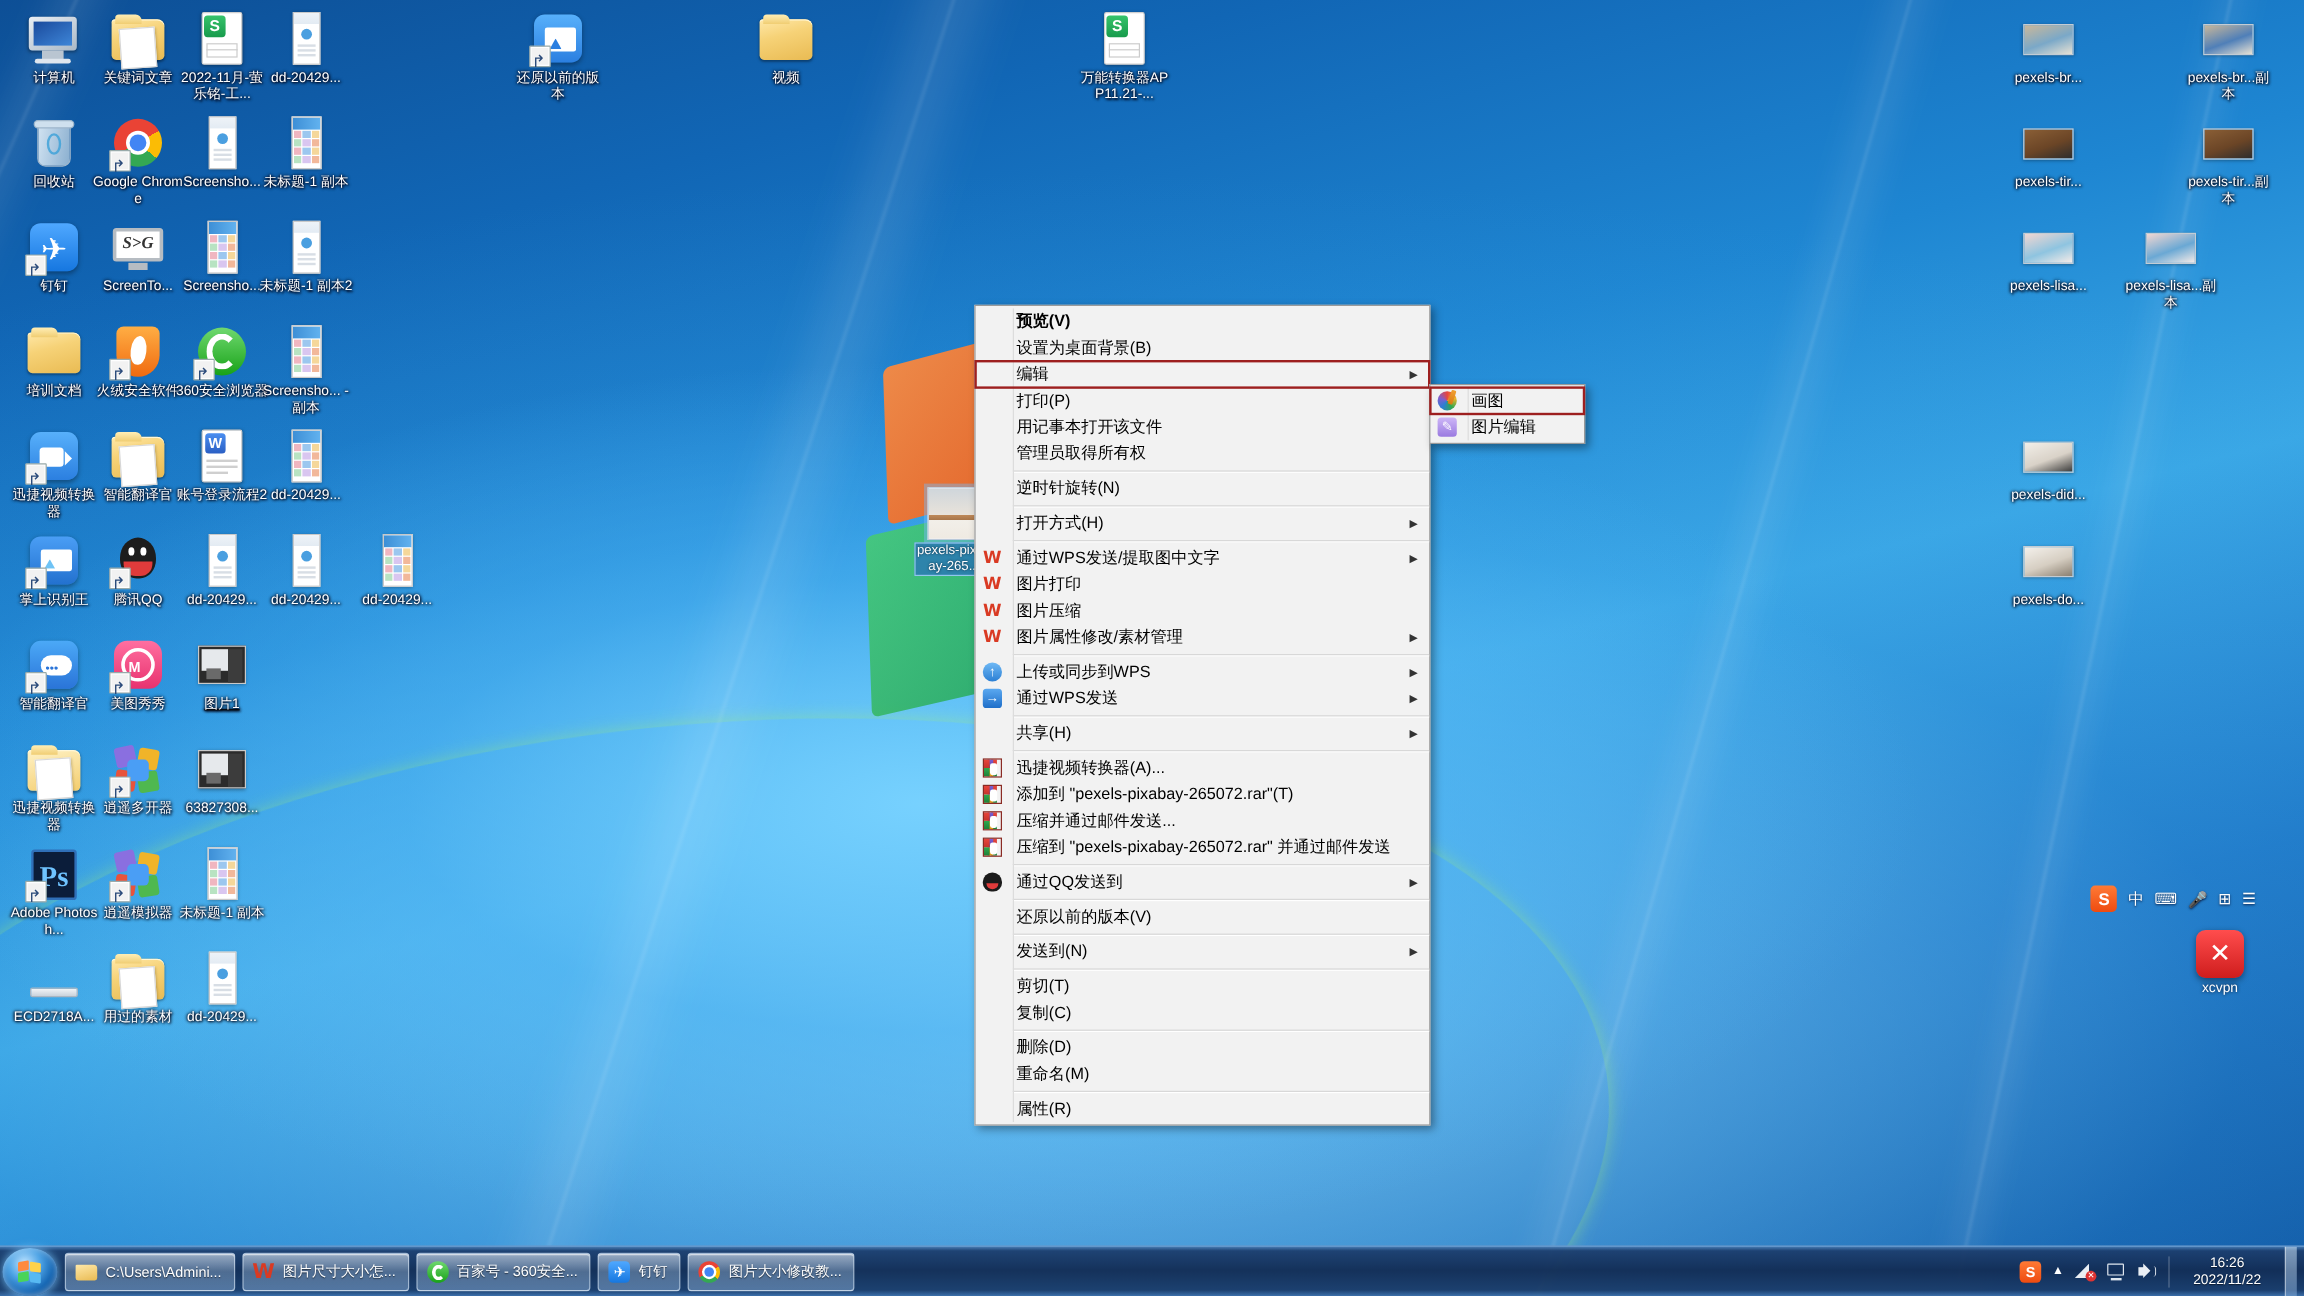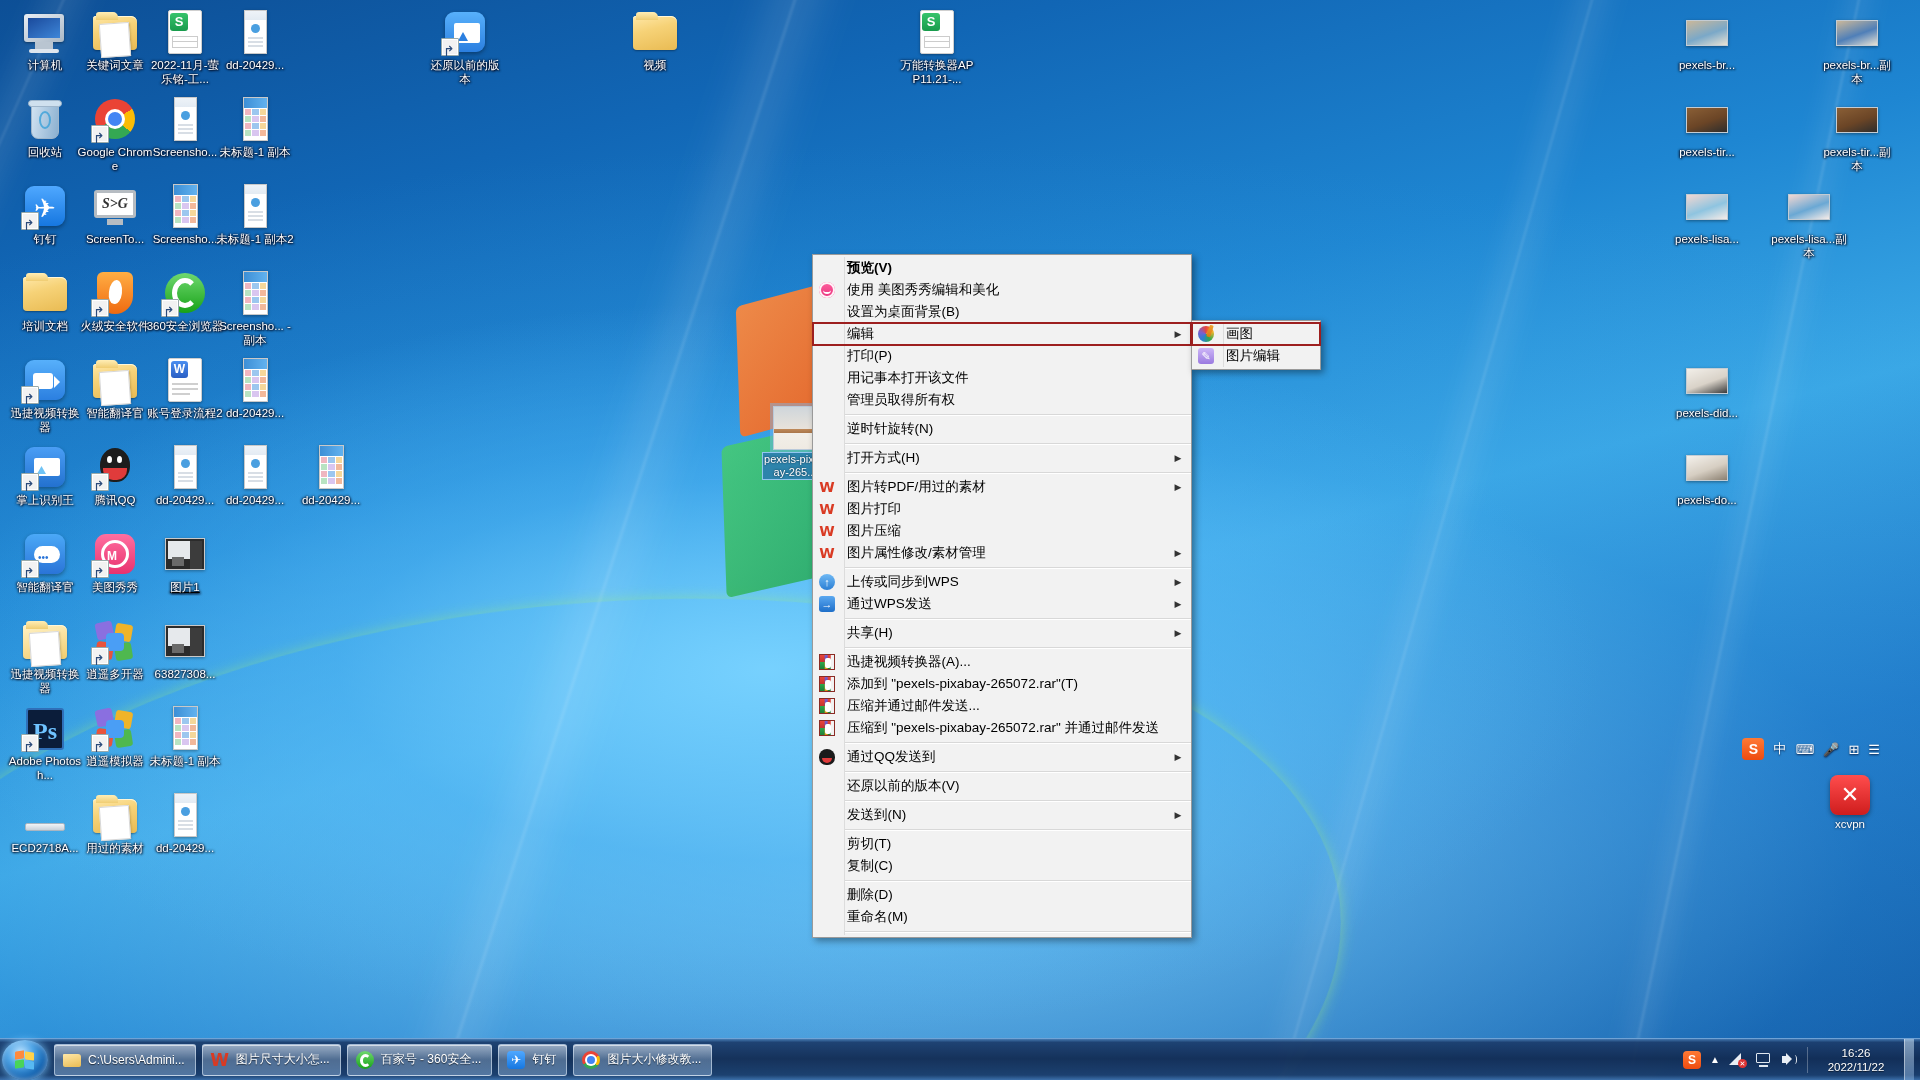--- a/index.html
+++ b/index.html
@@ -777,27 +777,20 @@
 </div>
 
 <div id="ctxmenu">
   <div class="gutter"></div>
 <div class="mi bold">
       <div class="mico"></div>
       <div class="mtx">预览(V)</div>
       <div class="arrow"></div>
     </div>
     <div class="mi">
-      <div class="mico">
-        <span class="g g-meitu"></span>
-      </div>
-      <div class="mtx">使用 美图秀秀编辑和美化</div>
-      <div class="arrow"></div>
-    </div>
-    <div class="mi">
       <div class="mico"></div>
       <div class="mtx">设置为桌面背景(B)</div>
       <div class="arrow"></div>
     </div>
     <div class="mi hl">
       <div class="mico"></div>
       <div class="mtx">编辑</div>
       <div class="arrow">▶</div>
     </div>
     <div class="mi">
@@ -825,21 +818,21 @@
     <div class="mi">
       <div class="mico"></div>
       <div class="mtx">打开方式(H)</div>
       <div class="arrow">▶</div>
     </div>
     <div class="msep"></div>
     <div class="mi">
       <div class="mico">
         <span class="g g-wps">W</span>
       </div>
-      <div class="mtx">图片转PDF/用过的素材</div>
+      <div class="mtx">通过WPS发送/提取图中文字</div>
       <div class="arrow">▶</div>
     </div>
     <div class="mi">
       <div class="mico">
         <span class="g g-wps">W</span>
       </div>
       <div class="mtx">图片打印</div>
       <div class="arrow"></div>
     </div>
     <div class="mi">
@@ -942,20 +935,25 @@
       <div class="mico"></div>
       <div class="mtx">删除(D)</div>
       <div class="arrow"></div>
     </div>
     <div class="mi">
       <div class="mico"></div>
       <div class="mtx">重命名(M)</div>
       <div class="arrow"></div>
     </div>
     <div class="msep"></div>
+    <div class="mi">
+      <div class="mico"></div>
+      <div class="mtx">属性(R)</div>
+      <div class="arrow"></div>
+    </div>
   </div>
 
 <div id="submenu">
   <div class="gutter"></div>
 <div class="mi hl">
       <div class="mico">
         <span class="g g-paint"></span>
       </div>
       <div class="mtx">画图</div>
     </div>

